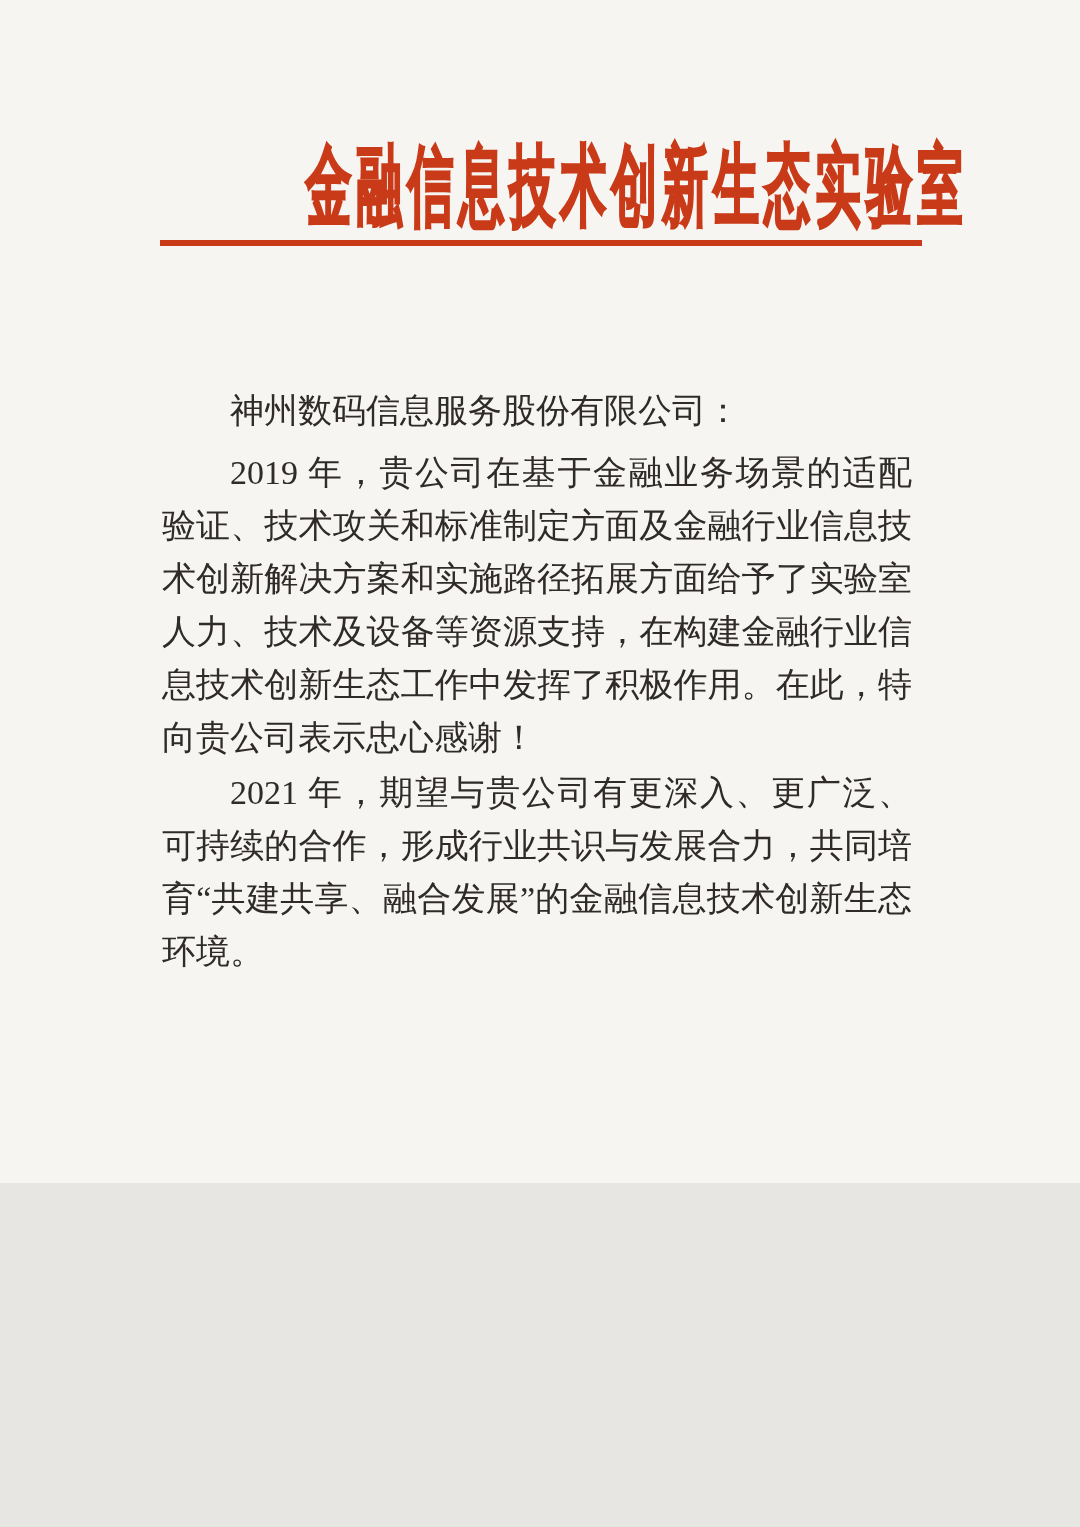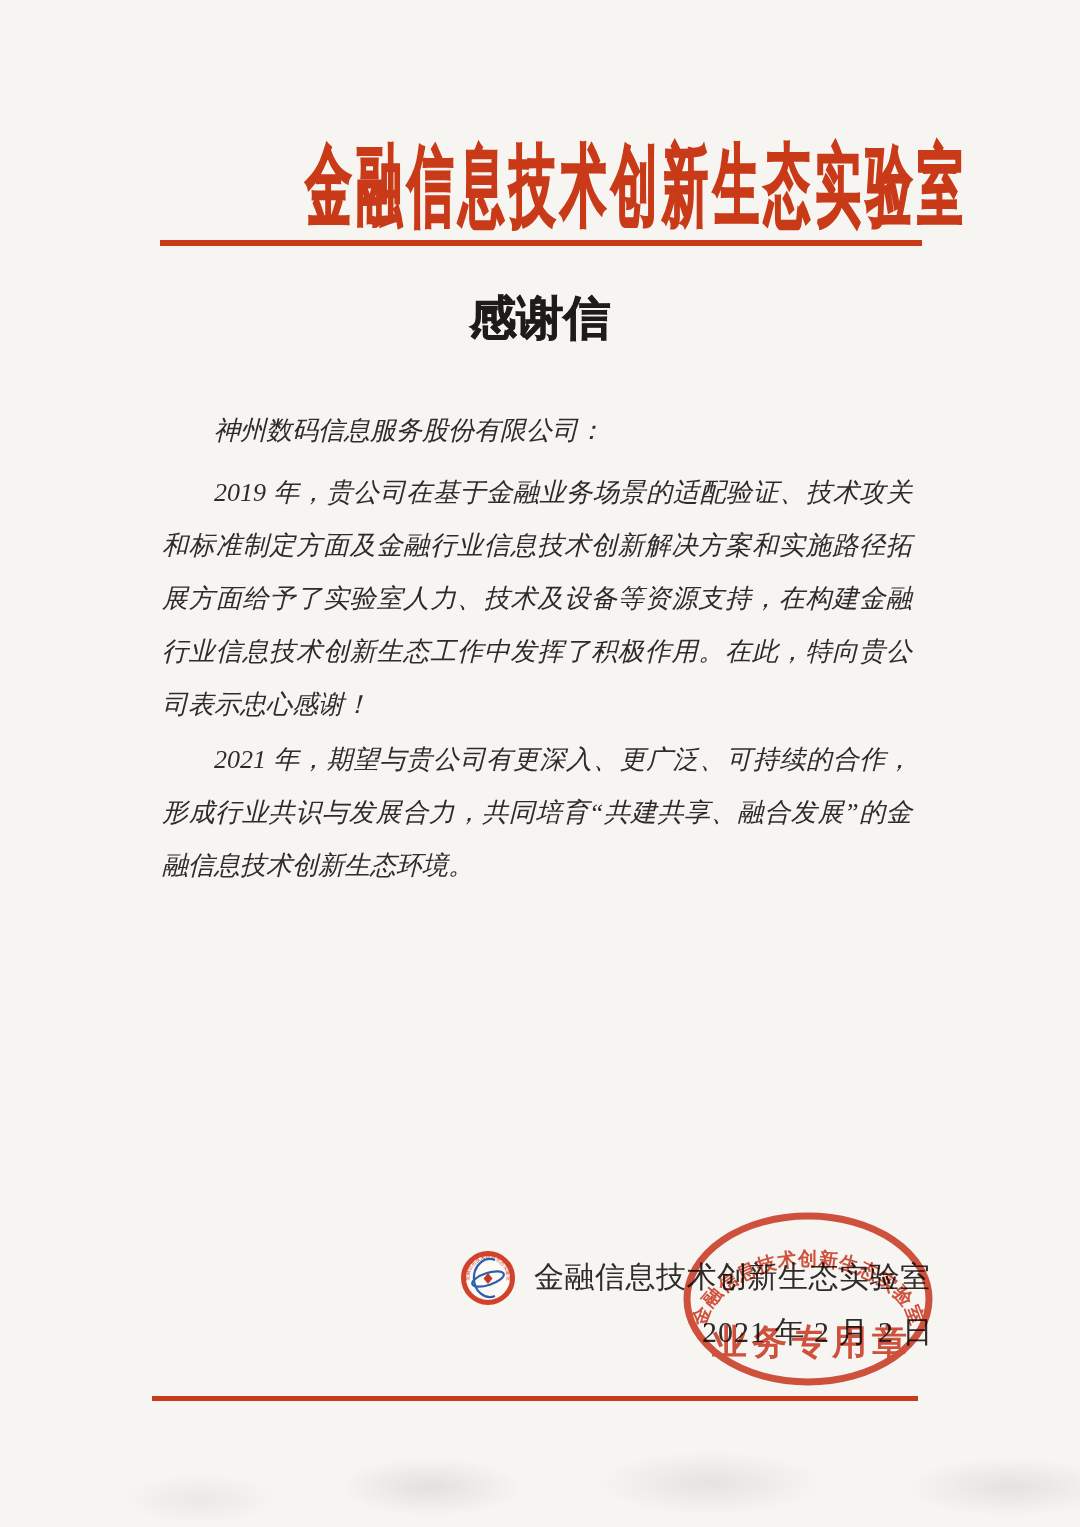--- a/index.html
+++ b/index.html
@@ -4,21 +4,21 @@
 <style>
   html,body{margin:0;padding:0;background:#e8e6e3;}
   :root{
     --accent-red:#c93a18;
     --seal-red:#d2412b;
     --logo-blue:#2e5fae;
     --text-color:#2e2b28;
     --page-bg:#f6f5f2;
   }
   .page{
-    position:relative;width:1080px;height:1527px;margin:0 auto;
+    position:relative;width:1080px;height:1183px;margin:0 auto;
     background:var(--page-bg);overflow:hidden;
     font-family:"Liberation Serif","DejaVu Serif",serif;
     color:var(--text-color);
   }
   
   .masthead{position:absolute;top:138px;left:0;width:100%;height:100px;
     text-align:center;line-height:96px;white-space:nowrap;}
   .masthead-title{
     display:inline-block;
     font-family:"Liberation Sans","DejaVu Sans",sans-serif;
@@ -28,22 +28,22 @@
     transform:scale(0.52,1.0);transform-origin:50% 50%;
   }
   .masthead-rule{position:absolute;top:240px;left:160px;width:762px;height:6px;
     background:var(--accent-red);}
   
   .letter-title{position:absolute;top:292px;left:0;width:100%;
     text-align:center;font-family:"Liberation Sans","DejaVu Sans",sans-serif;
     font-weight:700;font-size:47px;line-height:52px;color:#1e1c1a;
     -webkit-text-stroke:0.8px #1e1c1a;}
   
-  .letter-body{position:absolute;top:404px;left:162px;width:750px;
-    font-size:26px;line-height:53px;text-align:justify;font-style:italic;}
+  .letter-body{position:absolute;top:384px;left:162px;width:750px;
+    font-size:34px;line-height:53px;text-align:justify;}
   .letter-body p{margin:0;text-indent:2em;}
   .letter-body p.p2{margin-top:9px;}
   .letter-body p.p3{margin-top:2px;}
   .salutation{text-indent:0;}
   
   .logo{position:absolute;left:460px;top:1250px;width:56px;height:56px;}
   .sig-org{position:absolute;left:534px;top:1257px;font-size:30px;
     letter-spacing:0.5px;white-space:nowrap;}
   .sig-date{position:absolute;left:702px;top:1312px;font-size:30px;
     letter-spacing:1px;white-space:nowrap;}
@@ -62,21 +62,20 @@
 </head>
 <body>
 
 <div class="page">
 
   <div class="masthead">
     <span class="masthead-title">金融信息技术创新生态实验室</span>
   </div>
   <div class="masthead-rule"></div>
 
-  <div class="letter-title">感谢信</div>
 
   <div class="letter-body">
     <p class="salutation">神州数码信息服务股份有限公司：</p>
     <p class="p2">2019 年，贵公司在基于金融业务场景的适配验证、技术攻关和标准制定方面及金融行业信息技术创新解决方案和实施路径拓展方面给予了实验室人力、技术及设备等资源支持，在构建金融行业信息技术创新生态工作中发挥了积极作用。在此，特向贵公司表示忠心感谢！</p>
     <p class="p3">2021 年，期望与贵公司有更深入、更广泛、可持续的合作，形成行业共识与发展合力，共同培育“共建共享、融合发展”的金融信息技术创新生态环境。</p>
   </div>
 
   <svg class="logo" viewBox="0 0 56 56">
     <circle cx="28" cy="28" r="24.5" fill="#fbfaf7" style="stroke:var(--seal-red,#d2412b)" stroke-width="5"></circle>
     <path id="logoArc" d="M 10,34 A 19,19 0 1 1 46,34" fill="none"></path>

